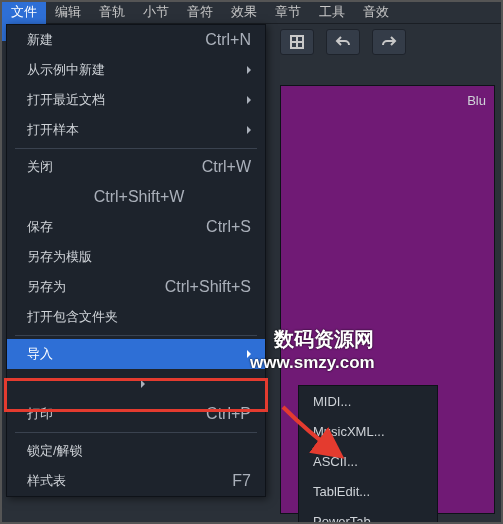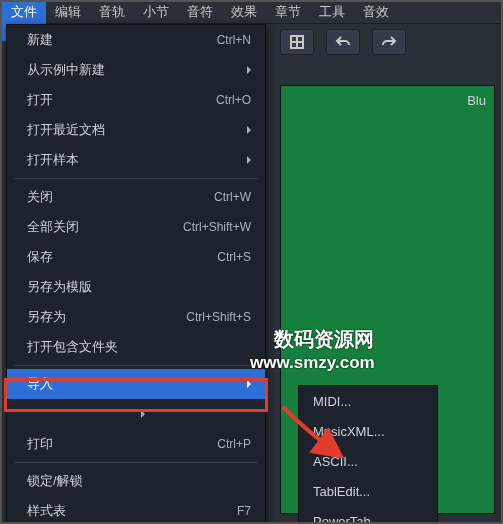--- a/index.html
+++ b/index.html
@@ -50,21 +50,21 @@
       color: #c8c8c8;
       cursor: pointer;
     }
     .toolbar-btn svg { width: 16px; height: 16px; fill: none; stroke: #c8c8c8; stroke-width: 2; }
     .main-panel {
       position: absolute;
       left: 280px;
       top: 85px;
       right: 8px;
       bottom: 10px;
-      background: #15803d;
+      background: #701a75;
       border: 1px solid #0e1218;
     }
     .main-panel-header {
       height: 28px;
       display: flex;
       align-items: center;
       justify-content: flex-end;
       padding-right: 8px;
       color: #cfd3d8;
     }
@@ -86,21 +86,21 @@
       padding: 0 14px 0 20px;
       color: #cfd3d8;
       cursor: pointer;
       position: relative;
     }
     .menu-item.highlighted {
       background: #2e6fd6;
       color: #fff;
     }
     .menu-item .label { flex: 1; }
-    .menu-item .shortcut { color: #aab0ba; font-size: 12px; }
+    .menu-item .shortcut { color: #aab0ba; font-size: 16px; }
     .menu-item .arrow {
       margin-left: 8px;
       width: 0; height: 0;
       border-top: 4px solid transparent;
       border-bottom: 4px solid transparent;
       border-left: 4px solid #aab0ba;
     }
     .menu-item.highlighted .arrow { border-left-color: #fff; }
     .menu-divider {
       height: 1px;
@@ -208,38 +208,33 @@
 <div class="dropdown-menu" id="file-menu">
     <div class="menu-item">
       <span class="label">新建</span>
       <span class="shortcut">Ctrl+N</span>
     </div>
     <div class="menu-item">
       <span class="label">从示例中新建</span>
       <span class="arrow"></span>
     </div>
     <div class="menu-item">
-      <span class="label">打开</span>
-      <span class="shortcut">Ctrl+O</span>
-    </div>
-    <div class="menu-item">
       <span class="label">打开最近文档</span>
       <span class="arrow"></span>
     </div>
     <div class="menu-item">
       <span class="label">打开样本</span>
       <span class="arrow"></span>
     </div>
     <div class="menu-divider"></div>
     <div class="menu-item">
       <span class="label">关闭</span>
       <span class="shortcut">Ctrl+W</span>
     </div>
     <div class="menu-item">
-      <span class="label">全部关闭</span>
       <span class="shortcut">Ctrl+Shift+W</span>
     </div>
     <div class="menu-item">
       <span class="label">保存</span>
       <span class="shortcut">Ctrl+S</span>
     </div>
     <div class="menu-item">
       <span class="label">另存为模版</span>
     </div>
     <div class="menu-item">

